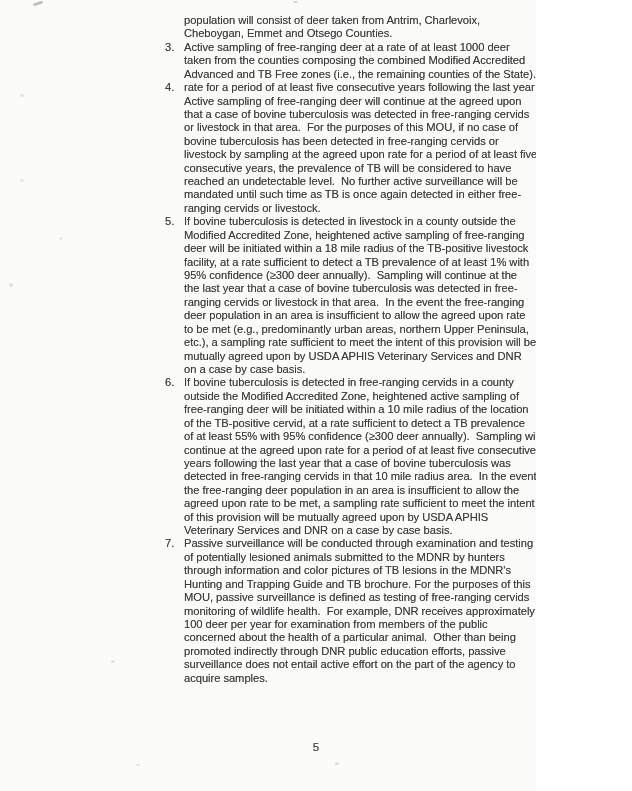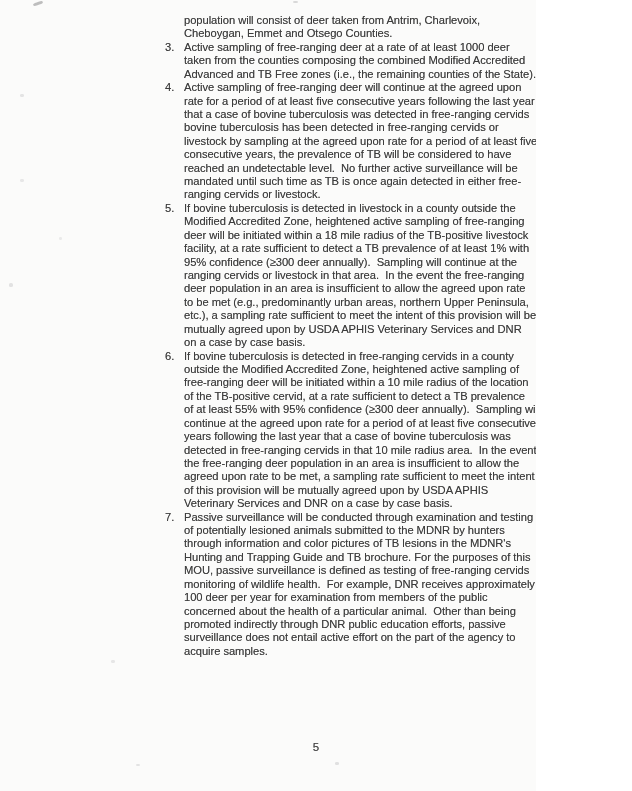--- a/index.html
+++ b/index.html
@@ -83,40 +83,42 @@
       <div class="body">
           <div class="line">Active sampling of free-ranging deer at a rate of at least 1000 deer</div>
           <div class="line">taken from the counties composing the combined Modified Accredited</div>
           <div class="line">Advanced and TB Free zones (i.e., the remaining counties of the State).</div>
         </div>
     </div>
 
     <div class="item">
       <div class="num">4.</div>
       <div class="body">
+          <div class="line">rate for a period of at least five consecutive years following the last year</div>
           <div class="line">Active sampling of free-ranging deer will continue at the agreed upon</div>
-          <div class="line">rate for a period of at least five consecutive years following the last year</div>
           <div class="line">that a case of bovine tuberculosis was detected in free-ranging cervids</div>
+          <div class="line">or livestock in that area.  For the purposes of this MOU, if no case of</div>
           <div class="line">bovine tuberculosis has been detected in free-ranging cervids or</div>
           <div class="line">livestock by sampling at the agreed upon rate for a period of at least five</div>
           <div class="line">consecutive years, the prevalence of TB will be considered to have</div>
           <div class="line">reached an undetectable level.  No further active surveillance will be</div>
           <div class="line">mandated until such time as TB is once again detected in either free-</div>
           <div class="line">ranging cervids or livestock.</div>
         </div>
     </div>
 
     <div class="item">
       <div class="num">5.</div>
       <div class="body">
           <div class="line">If bovine tuberculosis is detected in livestock in a county outside the</div>
           <div class="line">Modified Accredited Zone, heightened active sampling of free-ranging</div>
           <div class="line">deer will be initiated within a 18 mile radius of the TB-positive livestock</div>
           <div class="line">facility, at a rate sufficient to detect a TB prevalence of at least 1% with</div>
           <div class="line">95% confidence (≥300 deer annually).  Sampling will continue at the</div>
+          <div class="line">the last year that a case of bovine tuberculosis was detected in free-</div>
           <div class="line">ranging cervids or livestock in that area.  In the event the free-ranging</div>
           <div class="line">deer population in an area is insufficient to allow the agreed upon rate</div>
           <div class="line">to be met (e.g., predominantly urban areas, northern Upper Peninsula,</div>
           <div class="line">etc.), a sampling rate sufficient to meet the intent of this provision will be</div>
           <div class="line">mutually agreed upon by USDA APHIS Veterinary Services and DNR</div>
           <div class="line">on a case by case basis.</div>
         </div>
     </div>
 
     <div class="item">

